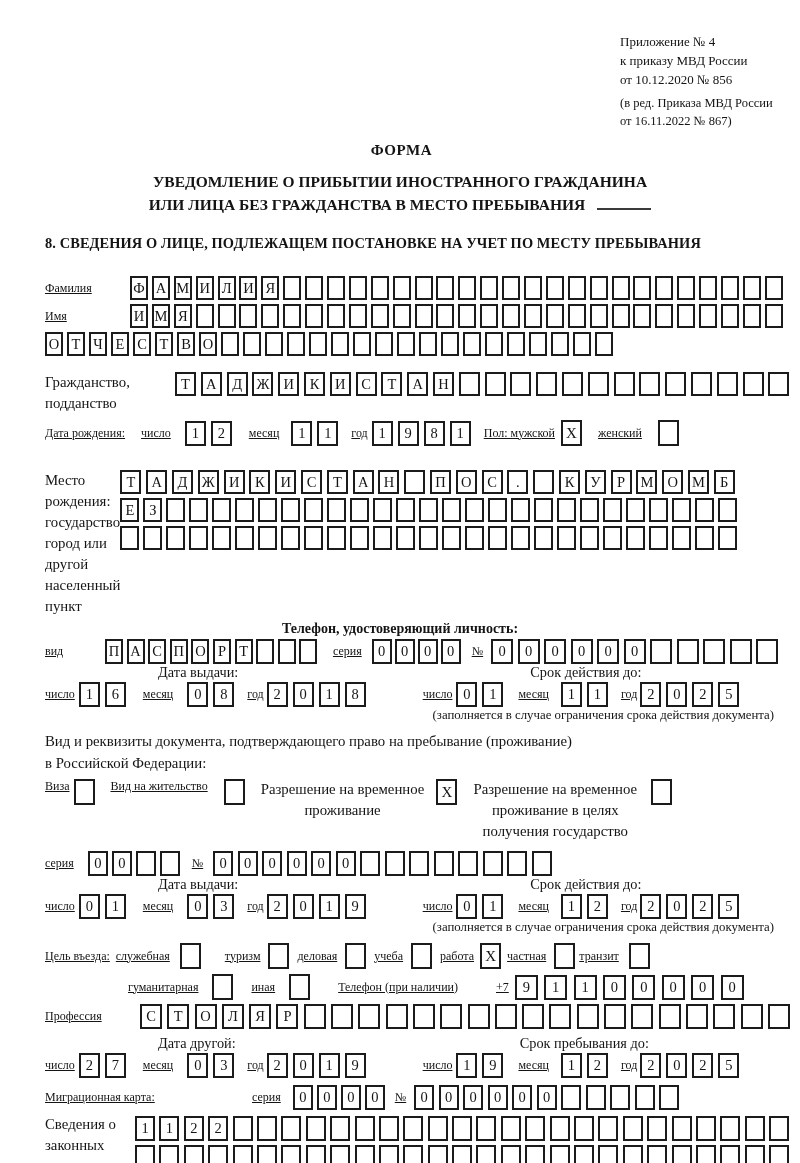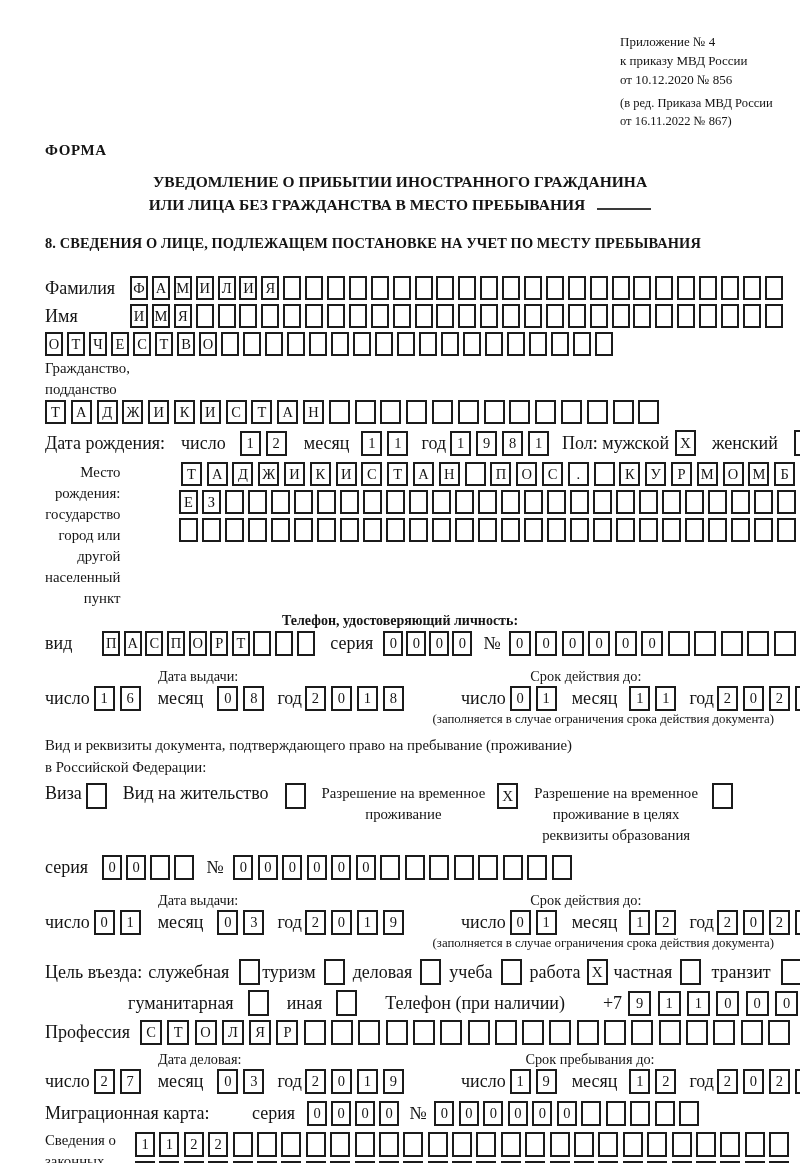--- a/index.html
+++ b/index.html
@@ -4,27 +4,27 @@
 <style>
   html,body{margin:0;padding:0;background:#fff;}
   .page{
     width:800px;height:1163px;box-sizing:border-box;position:relative;
     background:#fff;color:#141414;overflow:hidden;
     font-family:"Liberation Serif","DejaVu Serif",serif;
     padding:32px 0 0 45px;
   }
   .apx{margin-left:575px;font-size:13px;line-height:19px;}
   .rev{margin-left:575px;font-size:12.5px;line-height:18px;margin-top:5px;}
-  .forma{font-weight:bold;font-size:15px;letter-spacing:.6px;text-align:left;padding-right:42px;margin-top:12px;}
+  .forma{font-weight:bold;font-size:15px;letter-spacing:.6px;text-align:center;padding-right:42px;margin-top:12px;}
   .title{ text-align:center;font-weight:bold;font-size:15.5px;line-height:23px;margin-top:11px;padding-right:45px;}
   .uline{display:inline-block;width:54px;border-bottom:2px solid #3a3a3a;margin-left:12px;}
   .sec1{font-weight:bold;font-size:14.4px;margin-top:19px;letter-spacing:.1px;}
   .frow{display:flex;align-items:center;margin-top:4px;}
   .frow.top{align-items:flex-start;}
-  .lab{font-size:18px;white-space:nowrap;}
+  .lab{font-size:12px;white-space:nowrap;text-decoration:underline;}
   .ml2{font-size:14.8px;line-height:21px;}
   .cells{display:inline-flex;}
   .cell{
     display:inline-flex;align-items:center;justify-content:center;
     box-sizing:border-box;height:24px;border:2px solid #1b1b1b;background:#fff;
     font-size:14.5px;flex:none;
   }
   .c30 .cell{width:18px;margin-right:3.9px;}
   .c26 .cell{width:18px;margin-right:4px;}
   .c24w .cell{width:21px;margin-right:4.8px;}
@@ -37,21 +37,21 @@
   .c11 .cell{width:22px;margin-right:4.5px;height:25px;}
   .c11m .cell{width:20px;margin-right:4.5px;height:25px;}
   .c14 .cell{width:20px;margin-right:4.5px;height:25px;}
   .date .cell{width:21px;margin-right:5px;height:25px;}
   .cphone .cell{width:23px;margin-right:6.4px;height:25px;}
   .chk{
     display:inline-flex;align-items:center;justify-content:center;flex:none;
     box-sizing:border-box;width:21px;height:26px;border:2px solid #1b1b1b;font-size:15px;
   }
   .dochead{text-align:center;font-weight:bold;font-size:14px;margin-top:4px;padding-right:45px;}
-  .dhead{display:flex;font-size:14.3px;margin-top:12px;}
+  .dhead{display:flex;font-size:14.3px;margin-top:0;}
   .note{font-size:12.8px;text-align:right;padding-right:26px;margin-top:1px;}
   .para{font-size:14.8px;line-height:22px;margin-top:7px;}
   .plabel{text-align:center;font-size:14.8px;line-height:21px;}
 </style>
 </head>
 <body>
 
 <div class="page">
 
   <div class="apx">
@@ -169,21 +169,21 @@
         <span class="cell"></span>
         <span class="cell"></span>
         <span class="cell"></span>
         <span class="cell"></span>
         <span class="cell"></span>
         <span class="cell"></span>
         <span class="cell"></span>
       </span>
   </div>
 
-  <div class="frow top" style="margin-top:2px;flex-direction:column;">
+  <div class="frow top" style="margin-top:16px;">
     <div class="ml2" style="width:130px;">
       <div>Гражданство,</div>
       <div>подданство</div>
     </div>
     <span class="cells c24w">
         <span class="cell">Т</span>
         <span class="cell">А</span>
         <span class="cell">Д</span>
         <span class="cell">Ж</span>
         <span class="cell">И</span>
@@ -227,21 +227,21 @@
         <span class="cell">9</span>
         <span class="cell">8</span>
         <span class="cell">1</span>
       </span>
     <span class="lab" style="margin-left:8px;">Пол: мужской</span>
     <span class="chk" style="margin-left:6px;">X</span>
     <span class="lab" style="margin-left:16px;">женский</span>
     <span class="chk" style="margin-left:16px;"></span>
   </div>
 
-  <div class="frow top" style="margin-top:6px;text-align:right;">
+  <div class="frow top" style="margin-top:24px;">
     <div class="ml2" style="width:130px;">
       <div>Место рождения:</div>
       <div>государство</div>
       <div>город или другой</div>
       <div>населенный пункт</div>
     </div>
     <div>
       <div class="cells c24w">
           <span class="cell">Т</span>
           <span class="cell">А</span>
@@ -423,21 +423,21 @@
     <span class="lab" style="margin-left:16px;">Вид на жительство</span>
     <span class="chk" style="margin-left:16px;"></span>
     <div class="plabel" style="margin-left:16px;">
       <div>Разрешение на временное</div>
       <div>проживание</div>
     </div>
     <span class="chk" style="margin-left:12px;">X</span>
     <div class="plabel" style="margin-left:16px;">
       <div>Разрешение на временное</div>
       <div>проживание в целях</div>
-      <div>реквизиты образования</div>
+      <div>получения государство</div>
     </div>
     <span class="chk" style="margin-left:14px;"></span>
   </div>
 
   <div class="frow" style="margin-top:9px;">
     <span class="lab">серия</span>
     <span class="cells c4m" style="margin-left:14px;">
         <span class="cell">0</span>
         <span class="cell">0</span>
         <span class="cell"></span>
@@ -503,31 +503,31 @@
         <span class="cell">5</span>
       </span>
   </div>
 
   <div class="note">(заполняется в случае ограничения срока действия документа)</div>
 
   <div class="frow" style="margin-top:8px;text-align:right;">
     <span class="lab">Цель въезда:</span>
     <span class="lab" style="margin-left:6px;">служебная</span>
     <span class="chk" style="margin-left:10px;"></span>
-    <span class="lab" style="margin-left:2px;">туризм</span>
+    <span class="lab" style="margin-left:24px;">туризм</span>
     <span class="chk" style="margin-left:8px;"></span>
     <span class="lab" style="margin-left:8px;">деловая</span>
     <span class="chk" style="margin-left:8px;"></span>
     <span class="lab" style="margin-left:8px;">учеба</span>
     <span class="chk" style="margin-left:8px;"></span>
     <span class="lab" style="margin-left:8px;">работа</span>
     <span class="chk" style="margin-left:6px;">X</span>
     <span class="lab" style="margin-left:6px;">частная</span>
     <span class="chk" style="margin-left:8px;"></span>
-    <span class="lab" style="margin-left:10px;">транзит</span>
+    <span class="lab" style="margin-left:4px;">транзит</span>
     <span class="chk" style="margin-left:10px;"></span>
   </div>
 
   <div class="frow" style="margin-top:5px;">
     <span class="lab" style="margin-left:83px;">гуманитарная</span>
     <span class="chk" style="margin-left:14px;"></span>
     <span class="lab" style="margin-left:18px;">иная</span>
     <span class="chk" style="margin-left:14px;"></span>
     <span class="lab" style="margin-left:28px;">Телефон (при наличии)</span>
     <span class="lab" style="margin-left:38px;">+7</span>
@@ -567,21 +567,21 @@
         <span class="cell"></span>
         <span class="cell"></span>
         <span class="cell"></span>
         <span class="cell"></span>
         <span class="cell"></span>
         <span class="cell"></span>
       </span>
   </div>
 
   <div class="dhead" style="margin-top:6px;">
-    <span style="margin-left:113px;">Дата деловая:</span>
+    <span style="margin-left:113px;">Дата другой:</span>
     <span style="margin-left:284px;">Срок пребывания до:</span>
   </div>
 
   <div class="frow" style="margin-top:1px;">
     <span class="lab">число</span>
     <span class="cells date" style="margin-left:4px;">
         <span class="cell">2</span>
         <span class="cell">7</span>
       </span>
     <span class="lab" style="margin-left:12px;">месяц</span>

